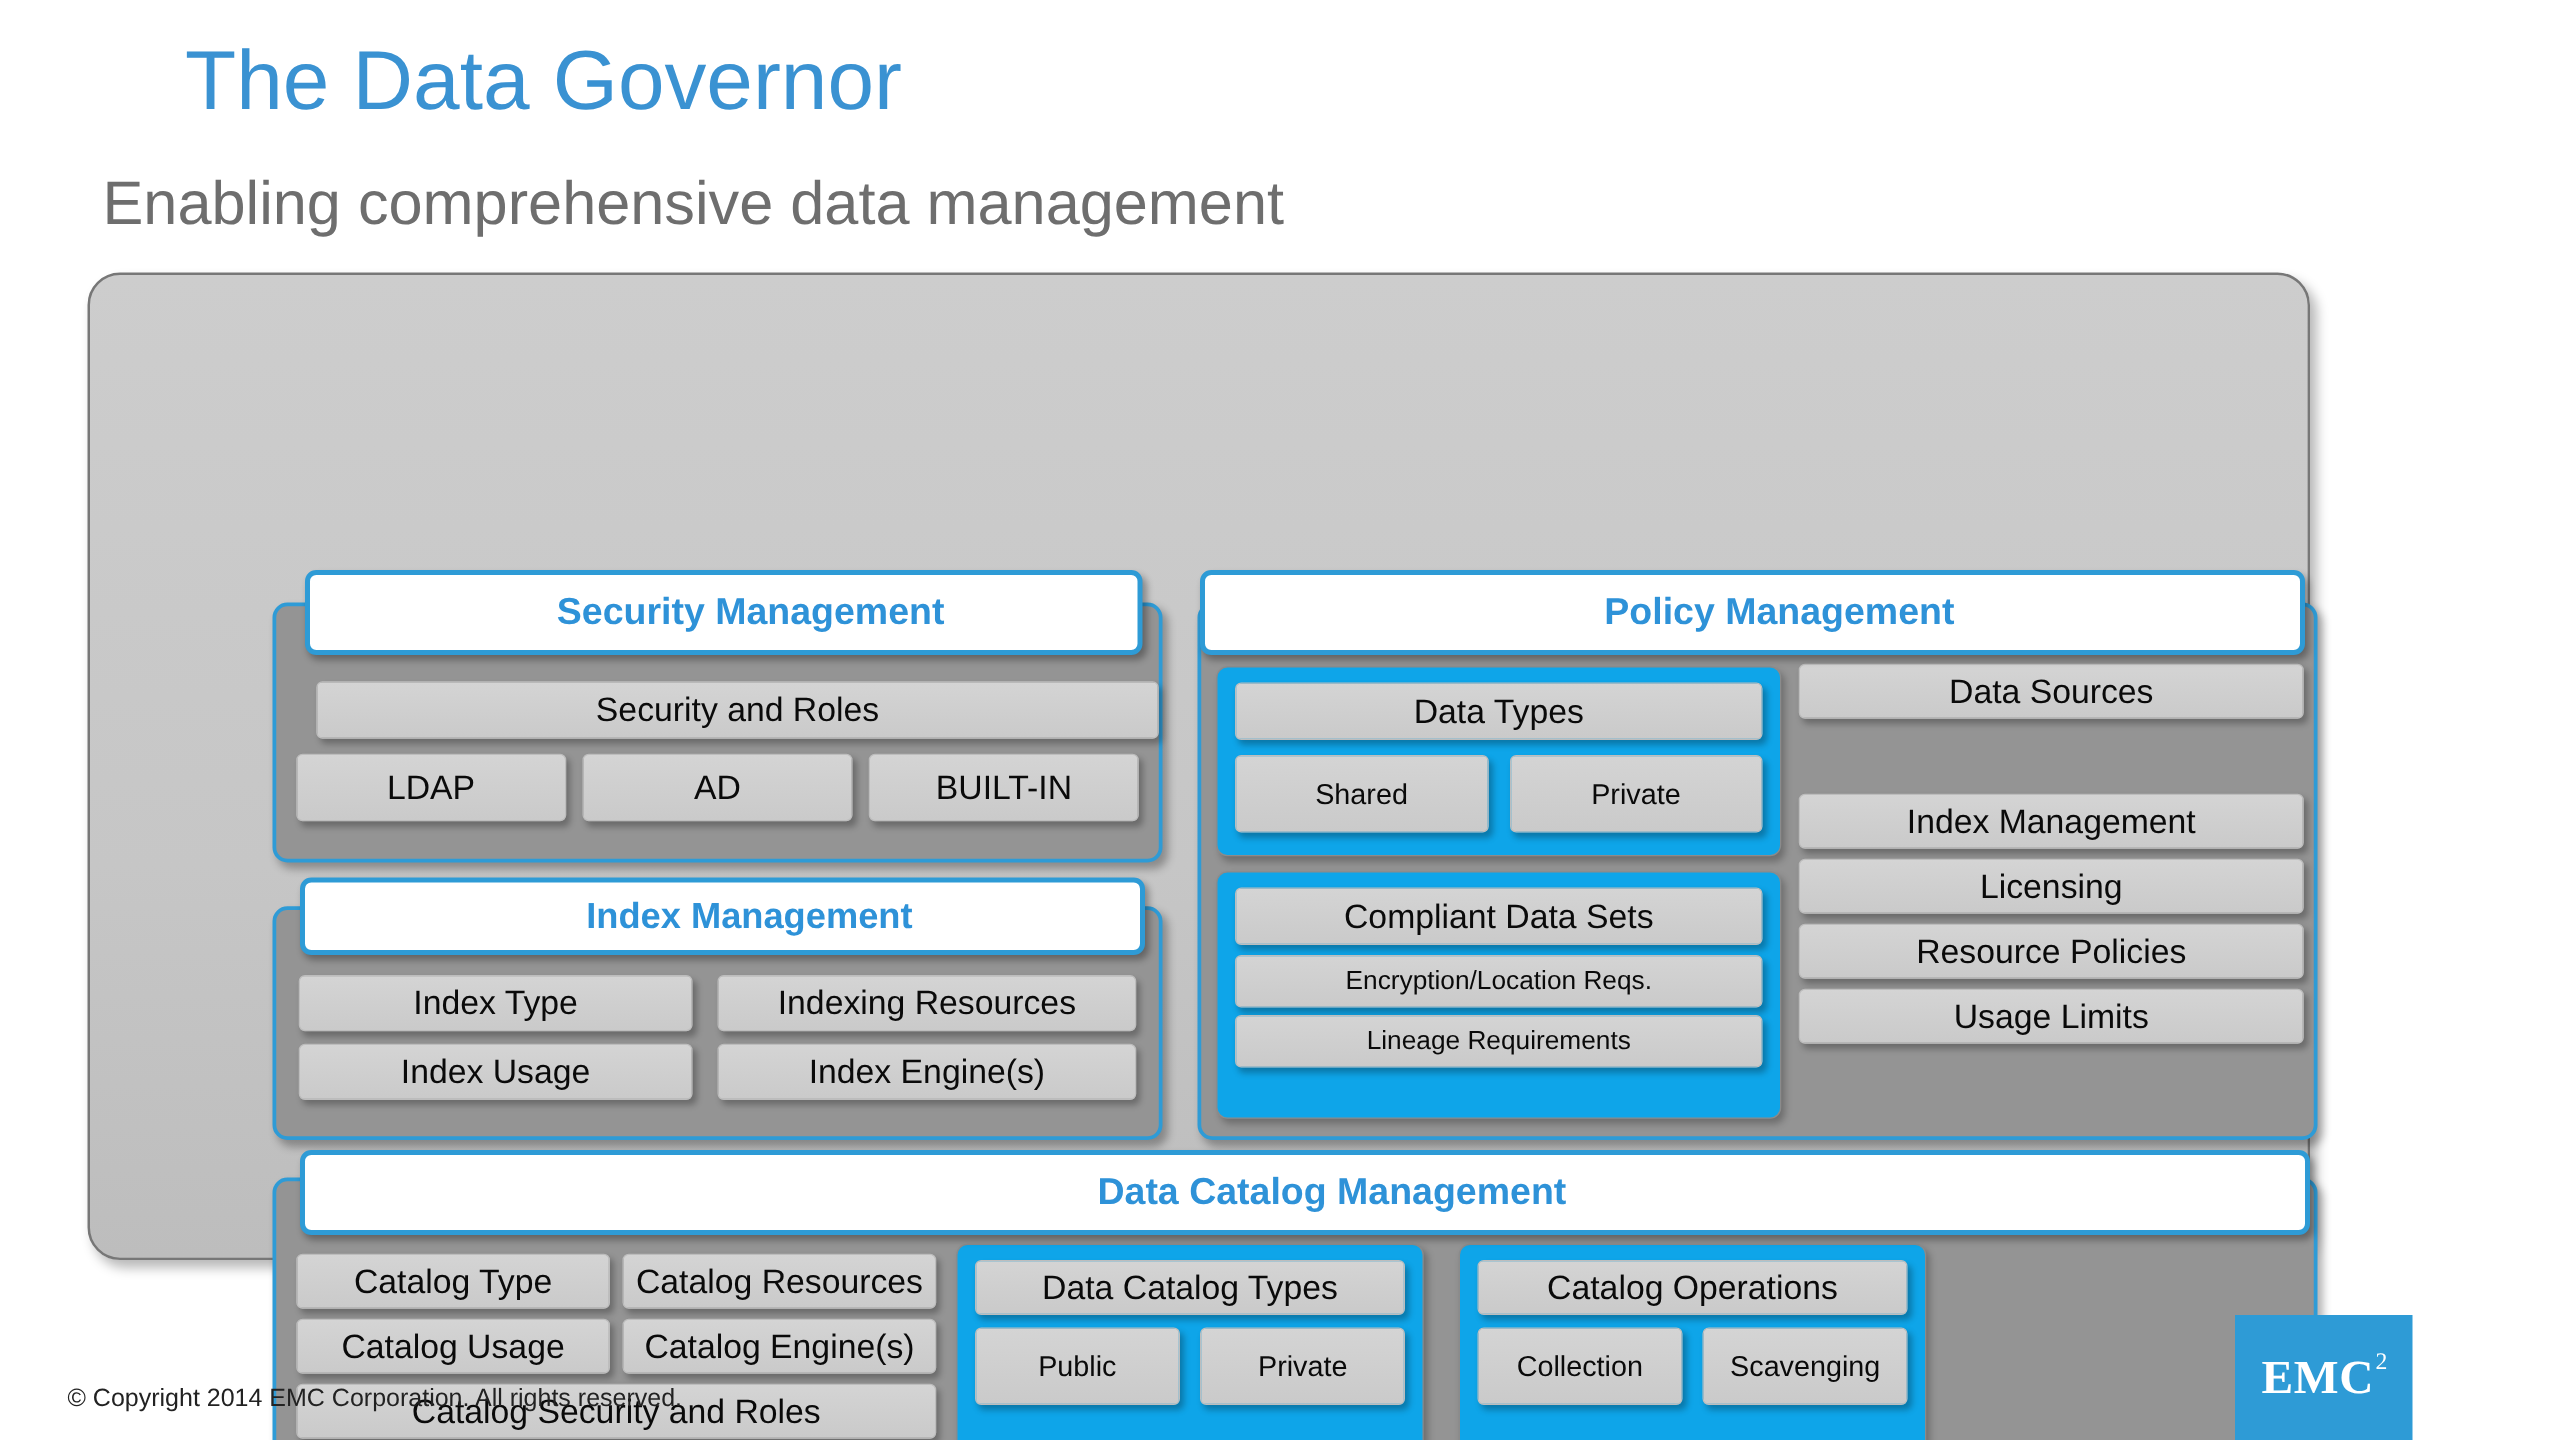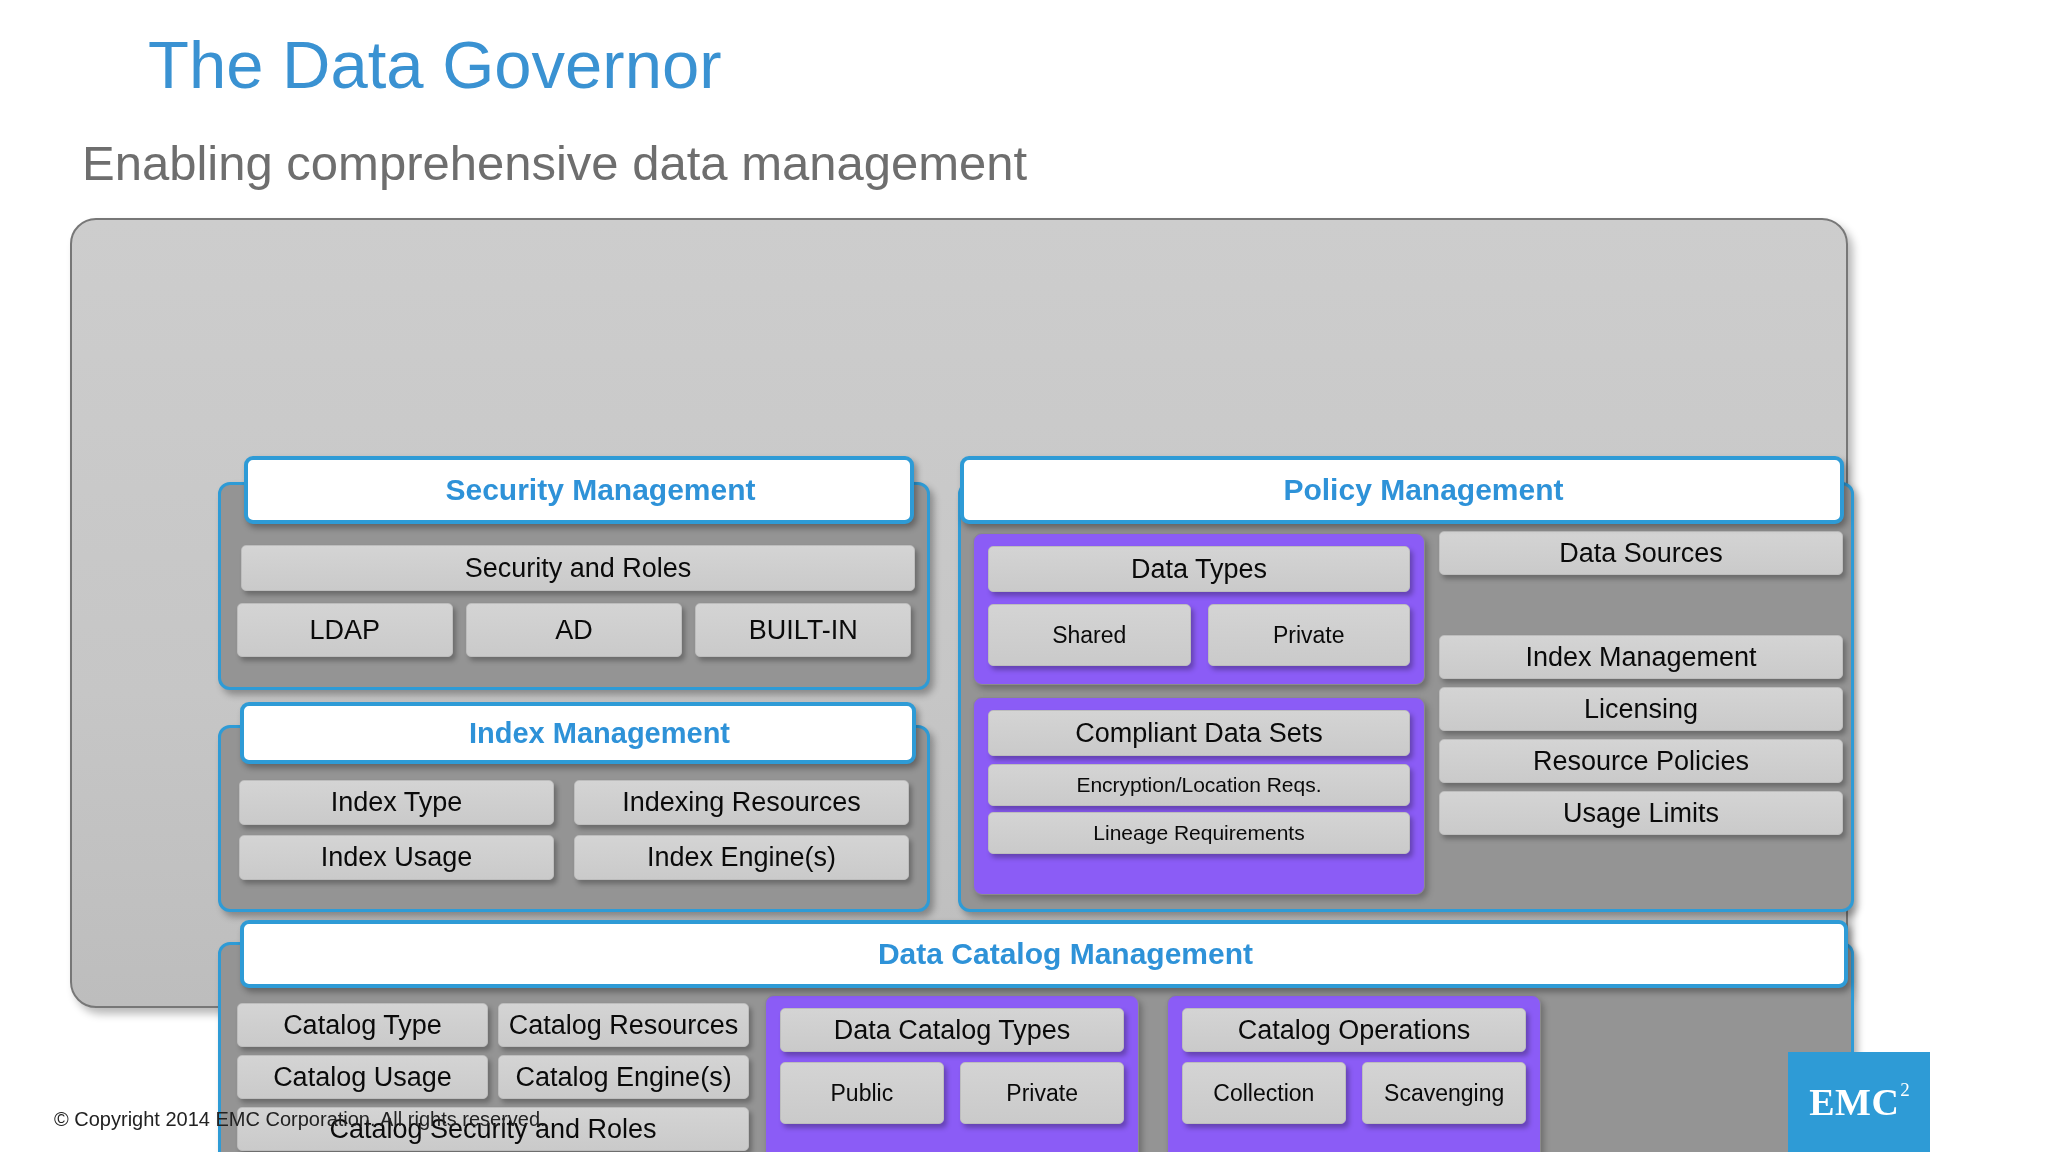--- a/index.html
+++ b/index.html
@@ -83,31 +83,31 @@
     font-size: 27px;
     line-height: 1.05;
     padding: 0 6px;
   }
   .item.small { font-size: 23px; }
   .item.tiny  { font-size: 21px; }
 
   
   .subgroup {
     position: absolute;
-    background: #8b5cf6;
+    background: #0ea5e9;
     border: 1px solid #8b8b8b;
     border-radius: 9px;
     box-shadow: 3px 4px 6px rgba(0,0,0,0.26);
   }
 
   
   #mod-security { left: 146px; top: 262px; width: 712px; height: 208px; }
   #hdr-security { left: 172px; top: 236px; width: 670px; height: 68px; font-size: 30px; }
   #mod-security .grid { position: absolute; left: 16px; top: 60px; right: 16px; bottom: 12px; }
-  #sec-roles  { position:absolute; left:4px;    top:0;   width:100%; height:46px; }
+  #sec-roles  { position:absolute; left:16px;    top:0;   width:100%; height:46px; }
   #sec-ldap   { position:absolute; left:0;    top:58px; width:32%;  height:54px; }
   #sec-ad     { position:absolute; left:34%;  top:58px; width:32%;  height:54px; }
   #sec-builtin{ position:absolute; left:68%;  top:58px; width:32%;  height:54px; }
 
   
   #mod-index { left: 146px; top: 505px; width: 712px; height: 187px; }
   #hdr-index { left: 168px; top: 482px; width: 676px; height: 62px; font-size: 29px; }
   #mod-index .grid { position: absolute; left: 18px; top: 52px; right: 18px; bottom: 12px; }
   #idx-type  { position:absolute; left:0;     top:0;   width:47%;  height:45px; }
   #idx-res   { position:absolute; left:50%;   top:0;   width:50%;  height:45px; }

